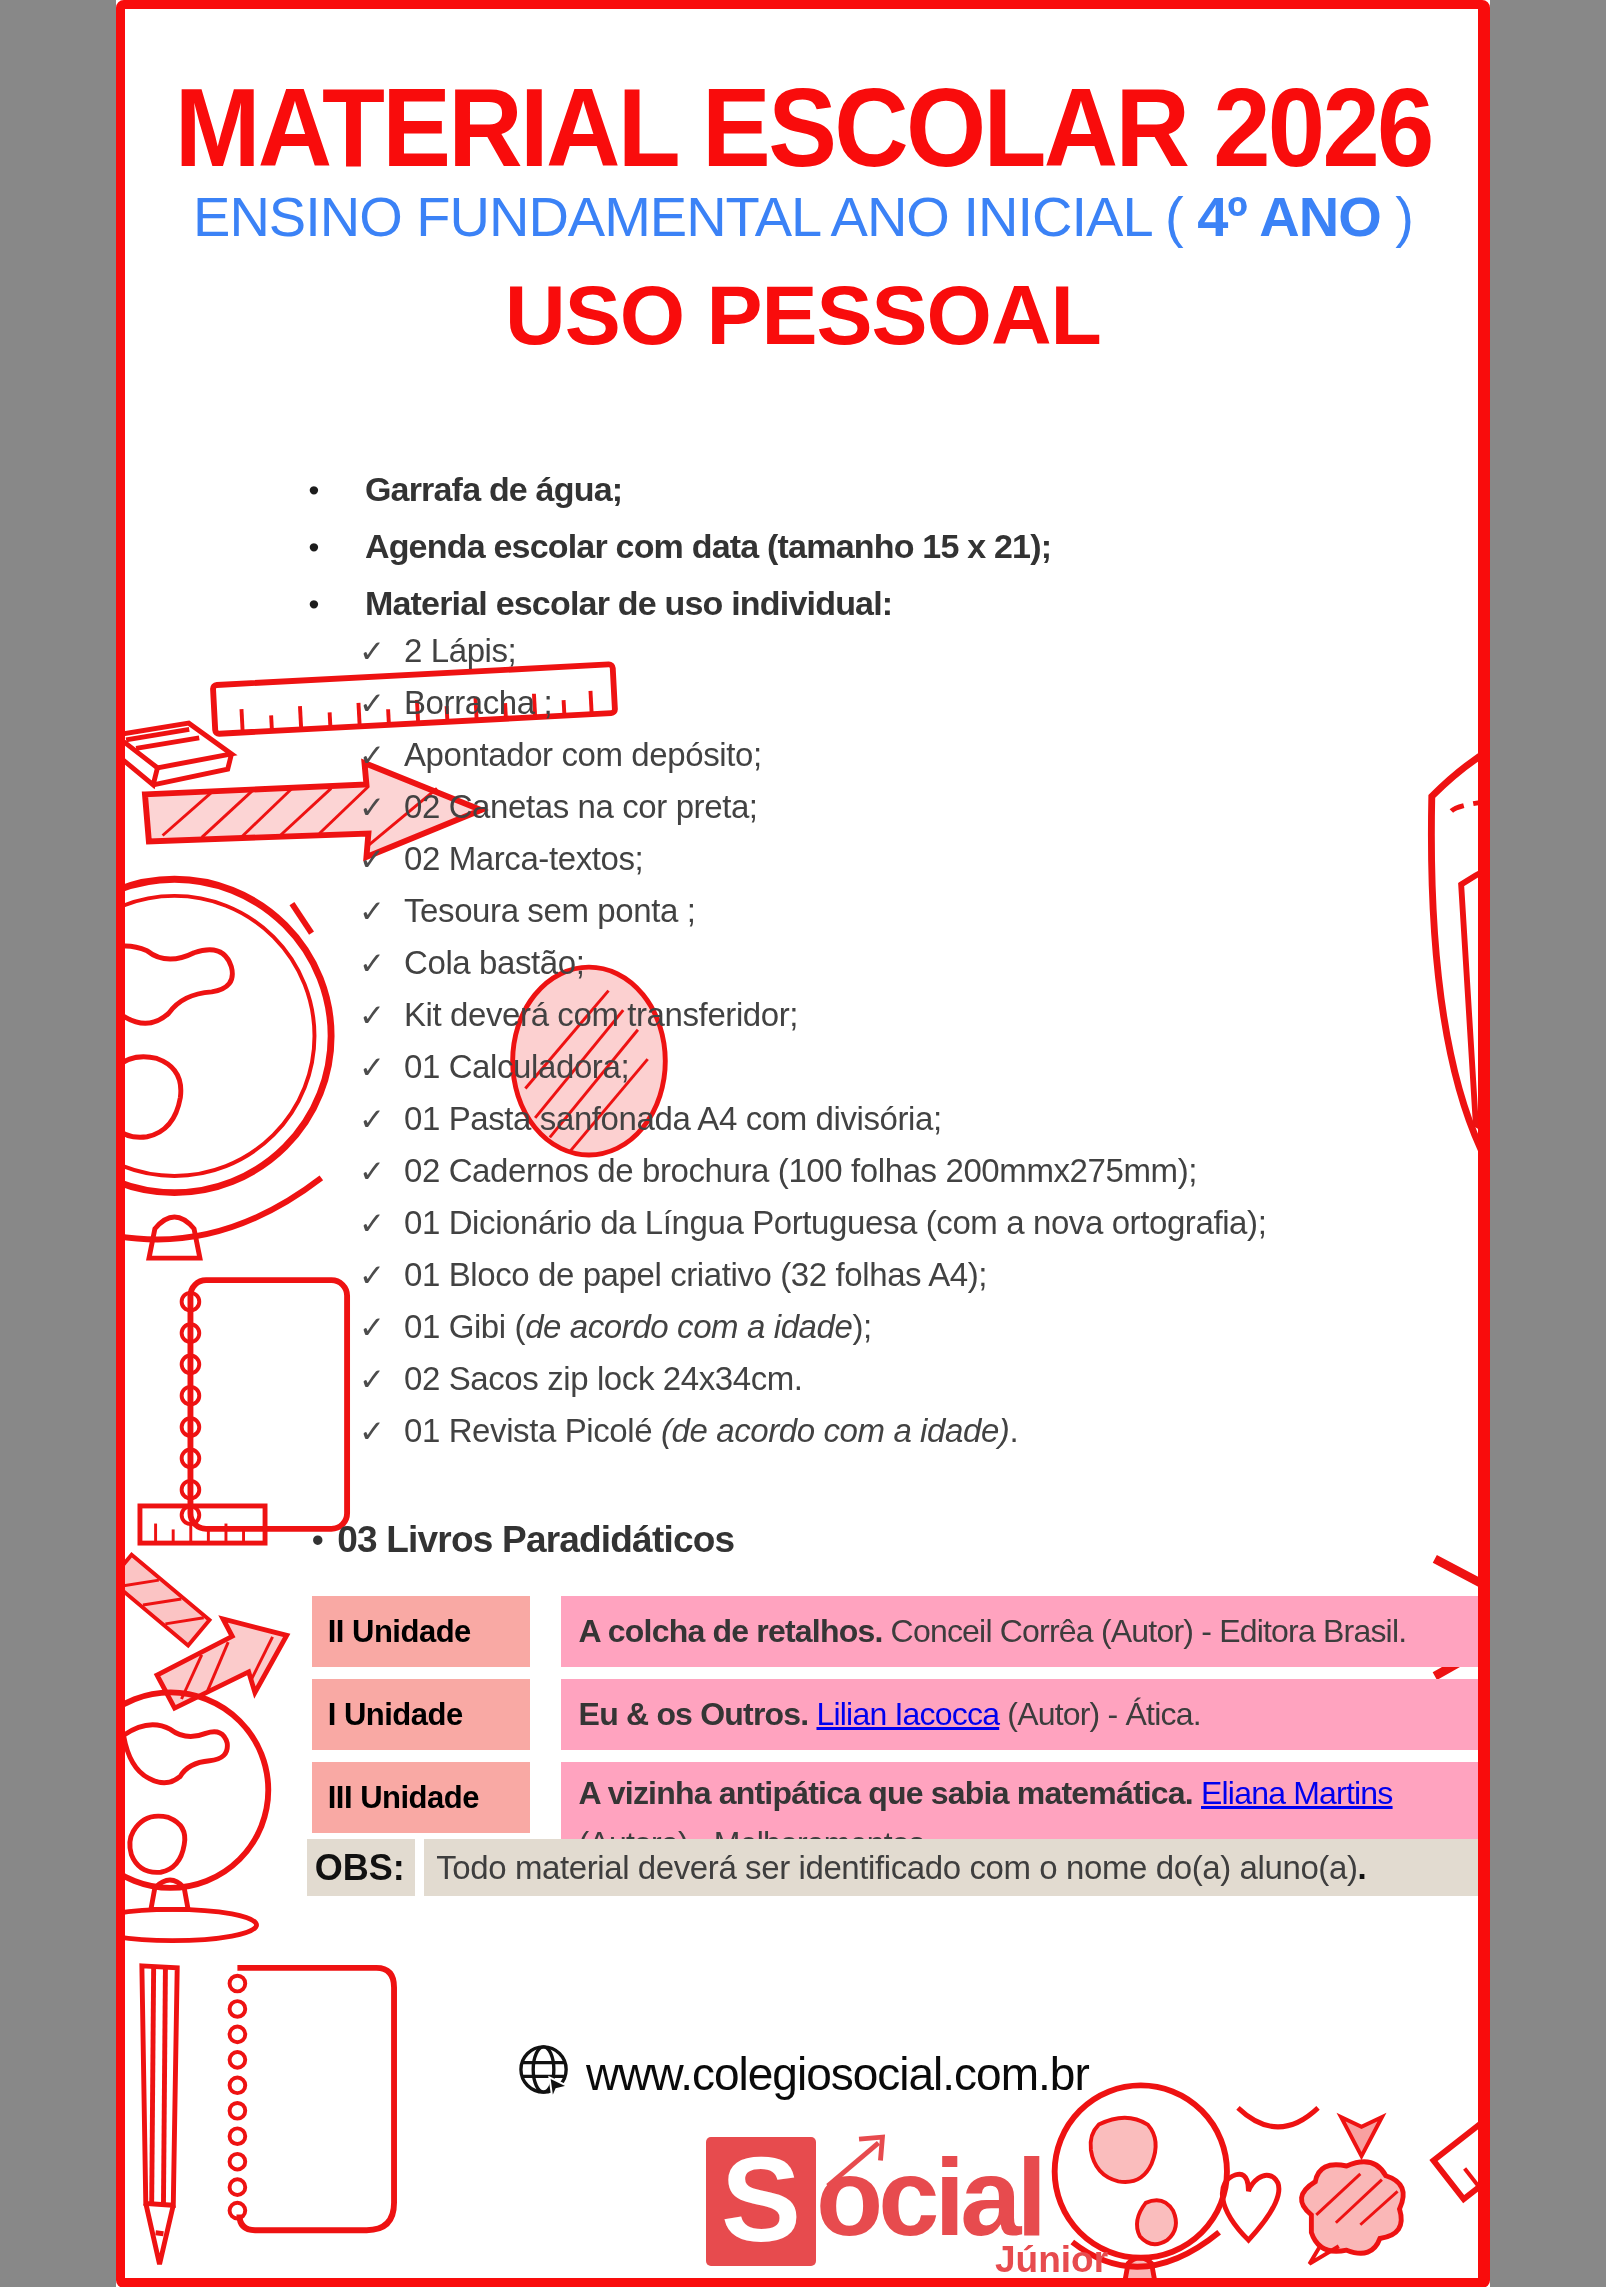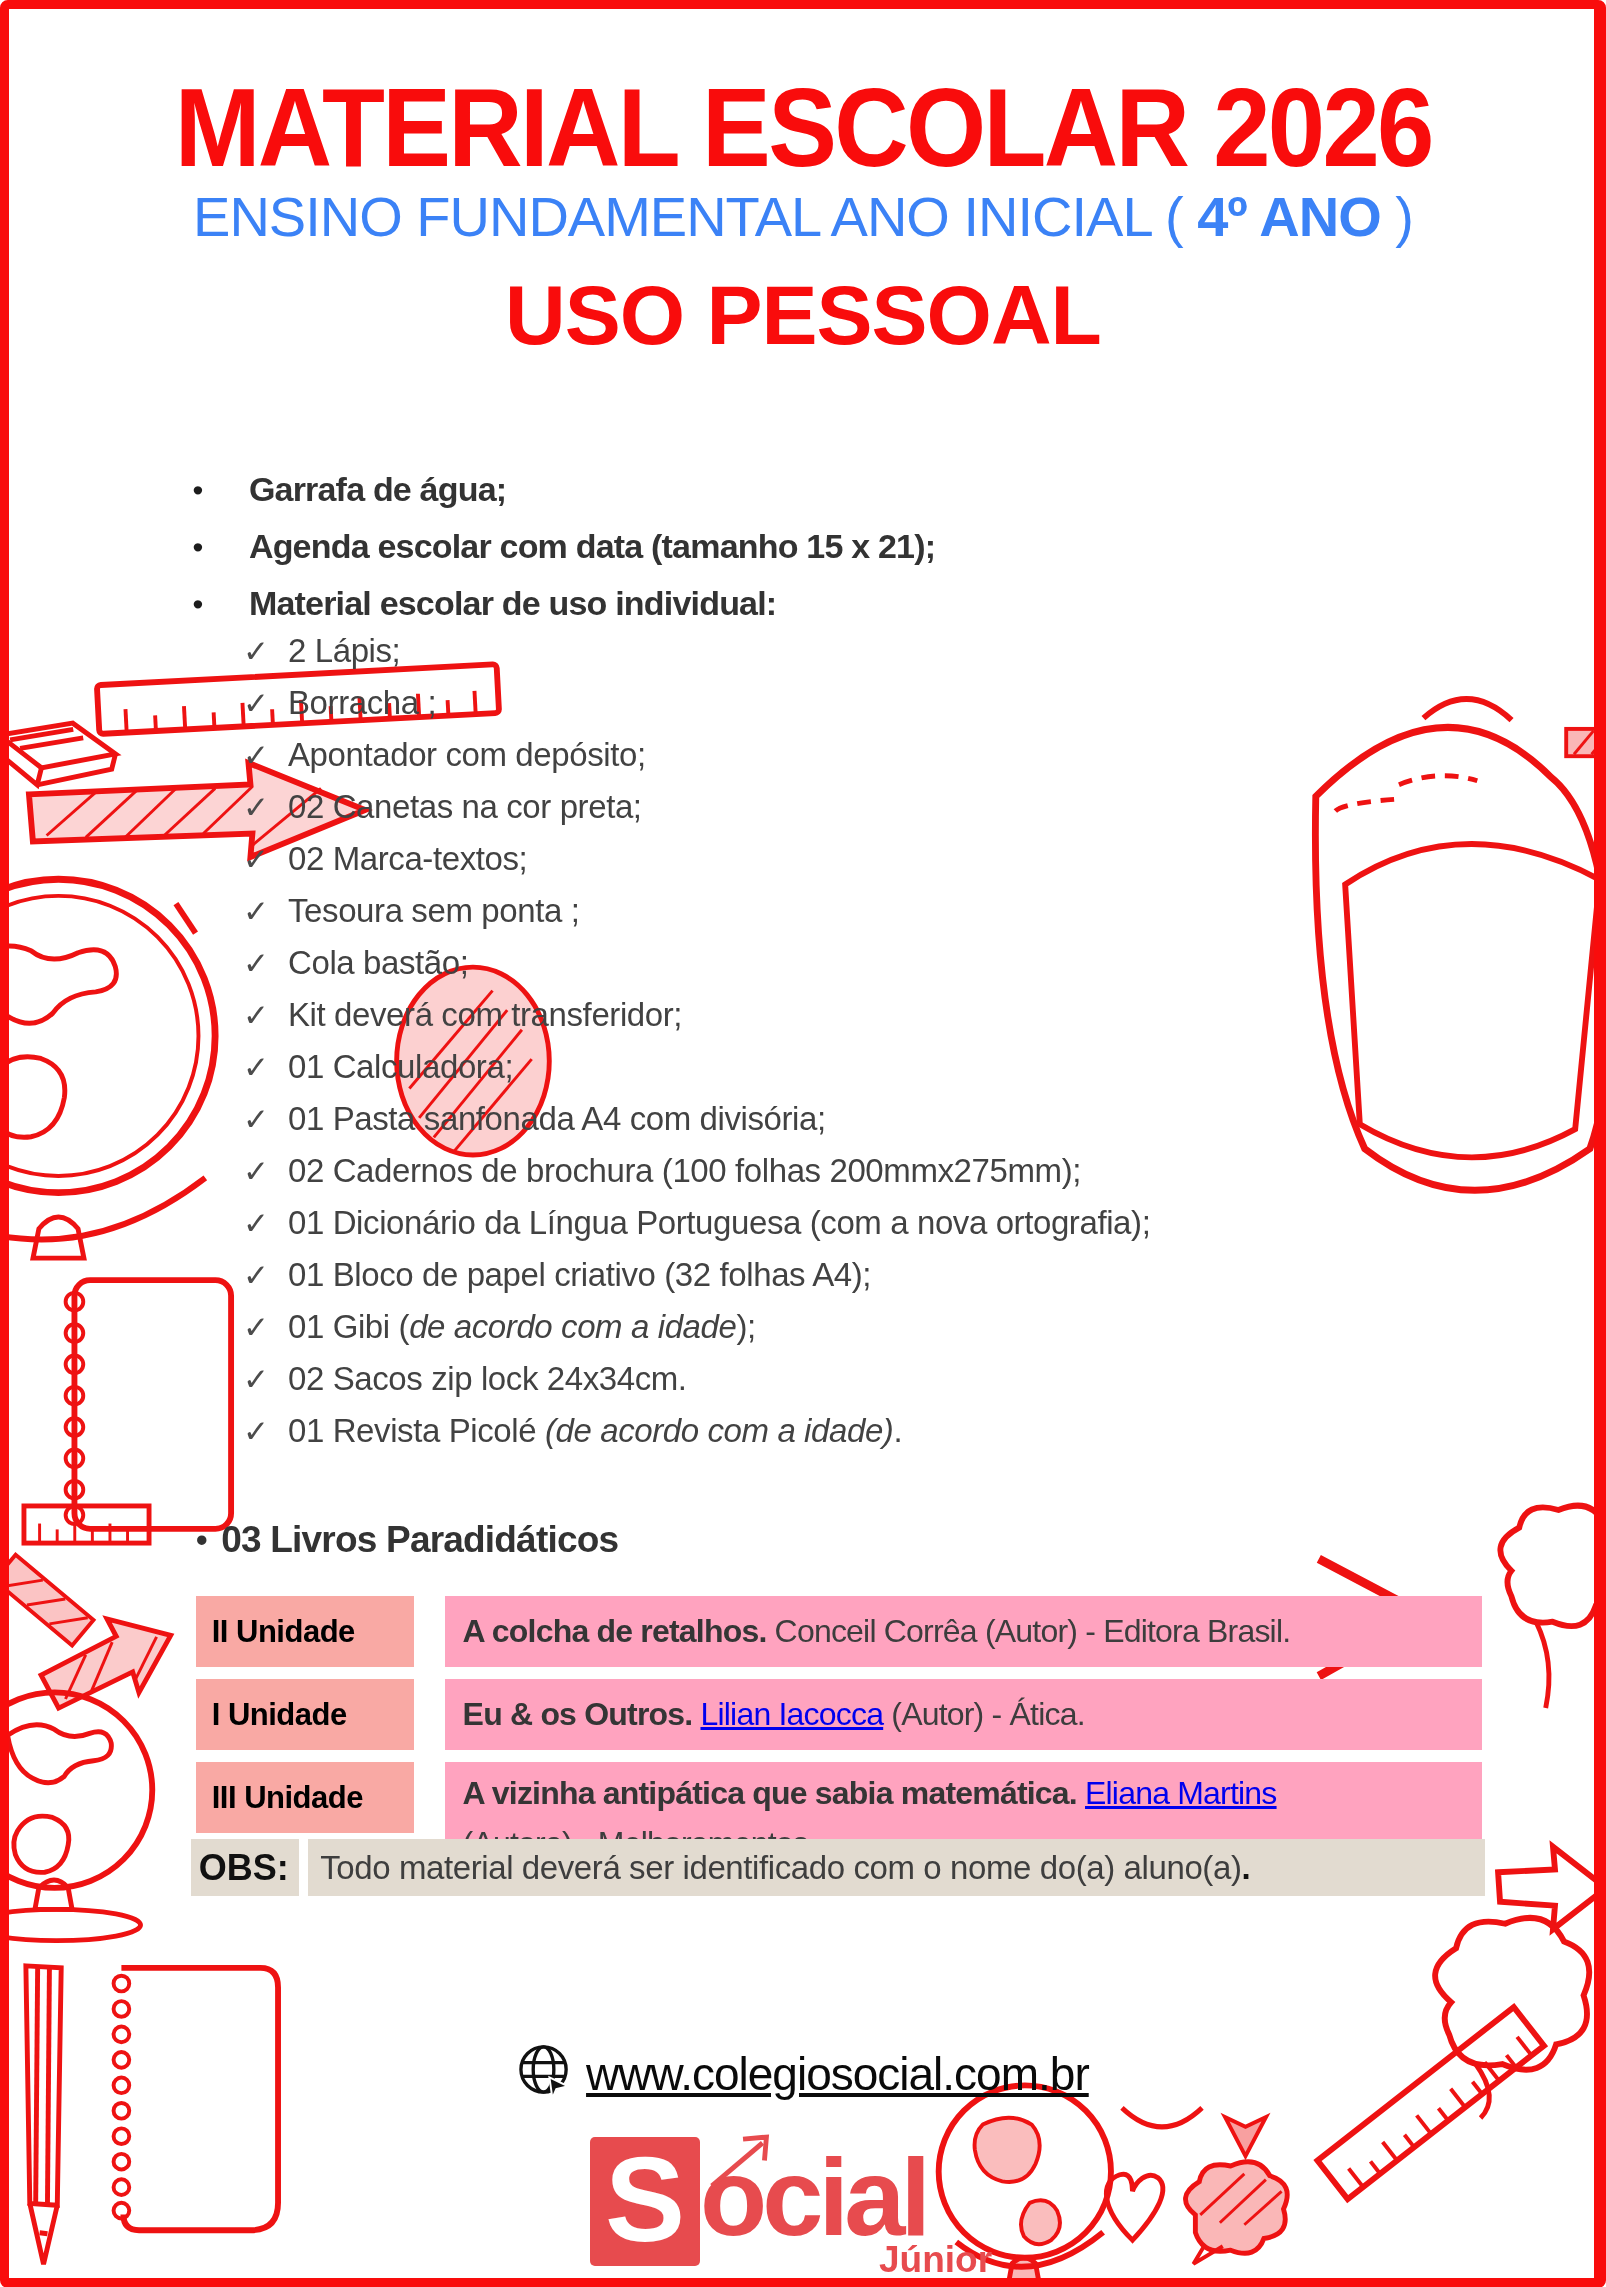--- a/index.html
+++ b/index.html
@@ -1,16 +1,16 @@
 <!DOCTYPE html>
 <html style="--accent: #f90c0c; --doodle: #ee1212; --pink: #ffa3bf; --salmon: #f9a9a4; --beige: #e2dbd0; --link: #0000ee; --ink: #3f3f3f; --logored: #e74b4e;"><head>
 <meta charset="utf-8">
 <style>
   html,body{margin:0;padding:0;background:#888;}
-  .page{position:relative;width:1606px;height:2288px;background:#fff;overflow:hidden;
+  .page{position:relative;width:1374px;height:2288px;background:#fff;overflow:hidden;
         font-family:"Liberation Sans",sans-serif;margin:0 auto;}
   .frame{position:absolute;inset:0;border:9.8px solid var(--accent,#f90c0c);
          border-right-width:12.7px;border-bottom-width:10.8px;border-radius:7.8px;z-index:6;pointer-events:none;}
   .content{position:absolute;inset:0;z-index:3;}
   .doodle{position:absolute;z-index:1;}
   .doodle svg{display:block;overflow:visible;}
 
   
   .title{position:absolute;top:63px;left:0;width:100%;text-align:center;
          color:var(--accent,#f90c0c);font-weight:bold;font-size:112px;letter-spacing:-2.9px;white-space:nowrap;}
@@ -61,21 +61,21 @@
             line-height:57px;padding:0 11.8px;white-space:nowrap;overflow:hidden;}
   .obs-text .bp{font-weight:bold;color:#111;}
 
   
   .sig{position:absolute;left:949px;top:1909px;font-weight:bold;font-size:36px;
        line-height:47px;color:#333;letter-spacing:-0.5px;}
 
   
   .site{position:absolute;top:2043px;left:0;width:100%;display:flex;justify-content:center;
         align-items:center;gap:11.8px;}
-  .site-text{font-size:46px;color:#0a0a0a;letter-spacing:-1px;text-decoration:underline;}
+  .site-text{font-size:46px;color:#0a0a0a;letter-spacing:-1px;}
 
   
   .logo{position:absolute;left:590px;top:2129px;width:461px;height:147px;z-index:4;}
   .logo-s{position:absolute;left:0;top:7.8px;width:110px;height:129px;background:var(--logored,#e74b4e);
           border-radius:4.9px;color:#fff;font-weight:bold;font-size:120px;line-height:125px;text-align:center;}
   .logo-rest{position:absolute;left:110px;top:-5.9px;color:var(--logored,#e74b4e);
              font-weight:bold;font-size:110px;letter-spacing:-4.9px;line-height:147px;}
   .logo-junior{position:absolute;left:289px;top:110px;color:var(--logored,#e74b4e);
                font-weight:bold;font-size:37px;letter-spacing:0;}
   .logo-arrow{position:absolute;left:116px;top:0;}

